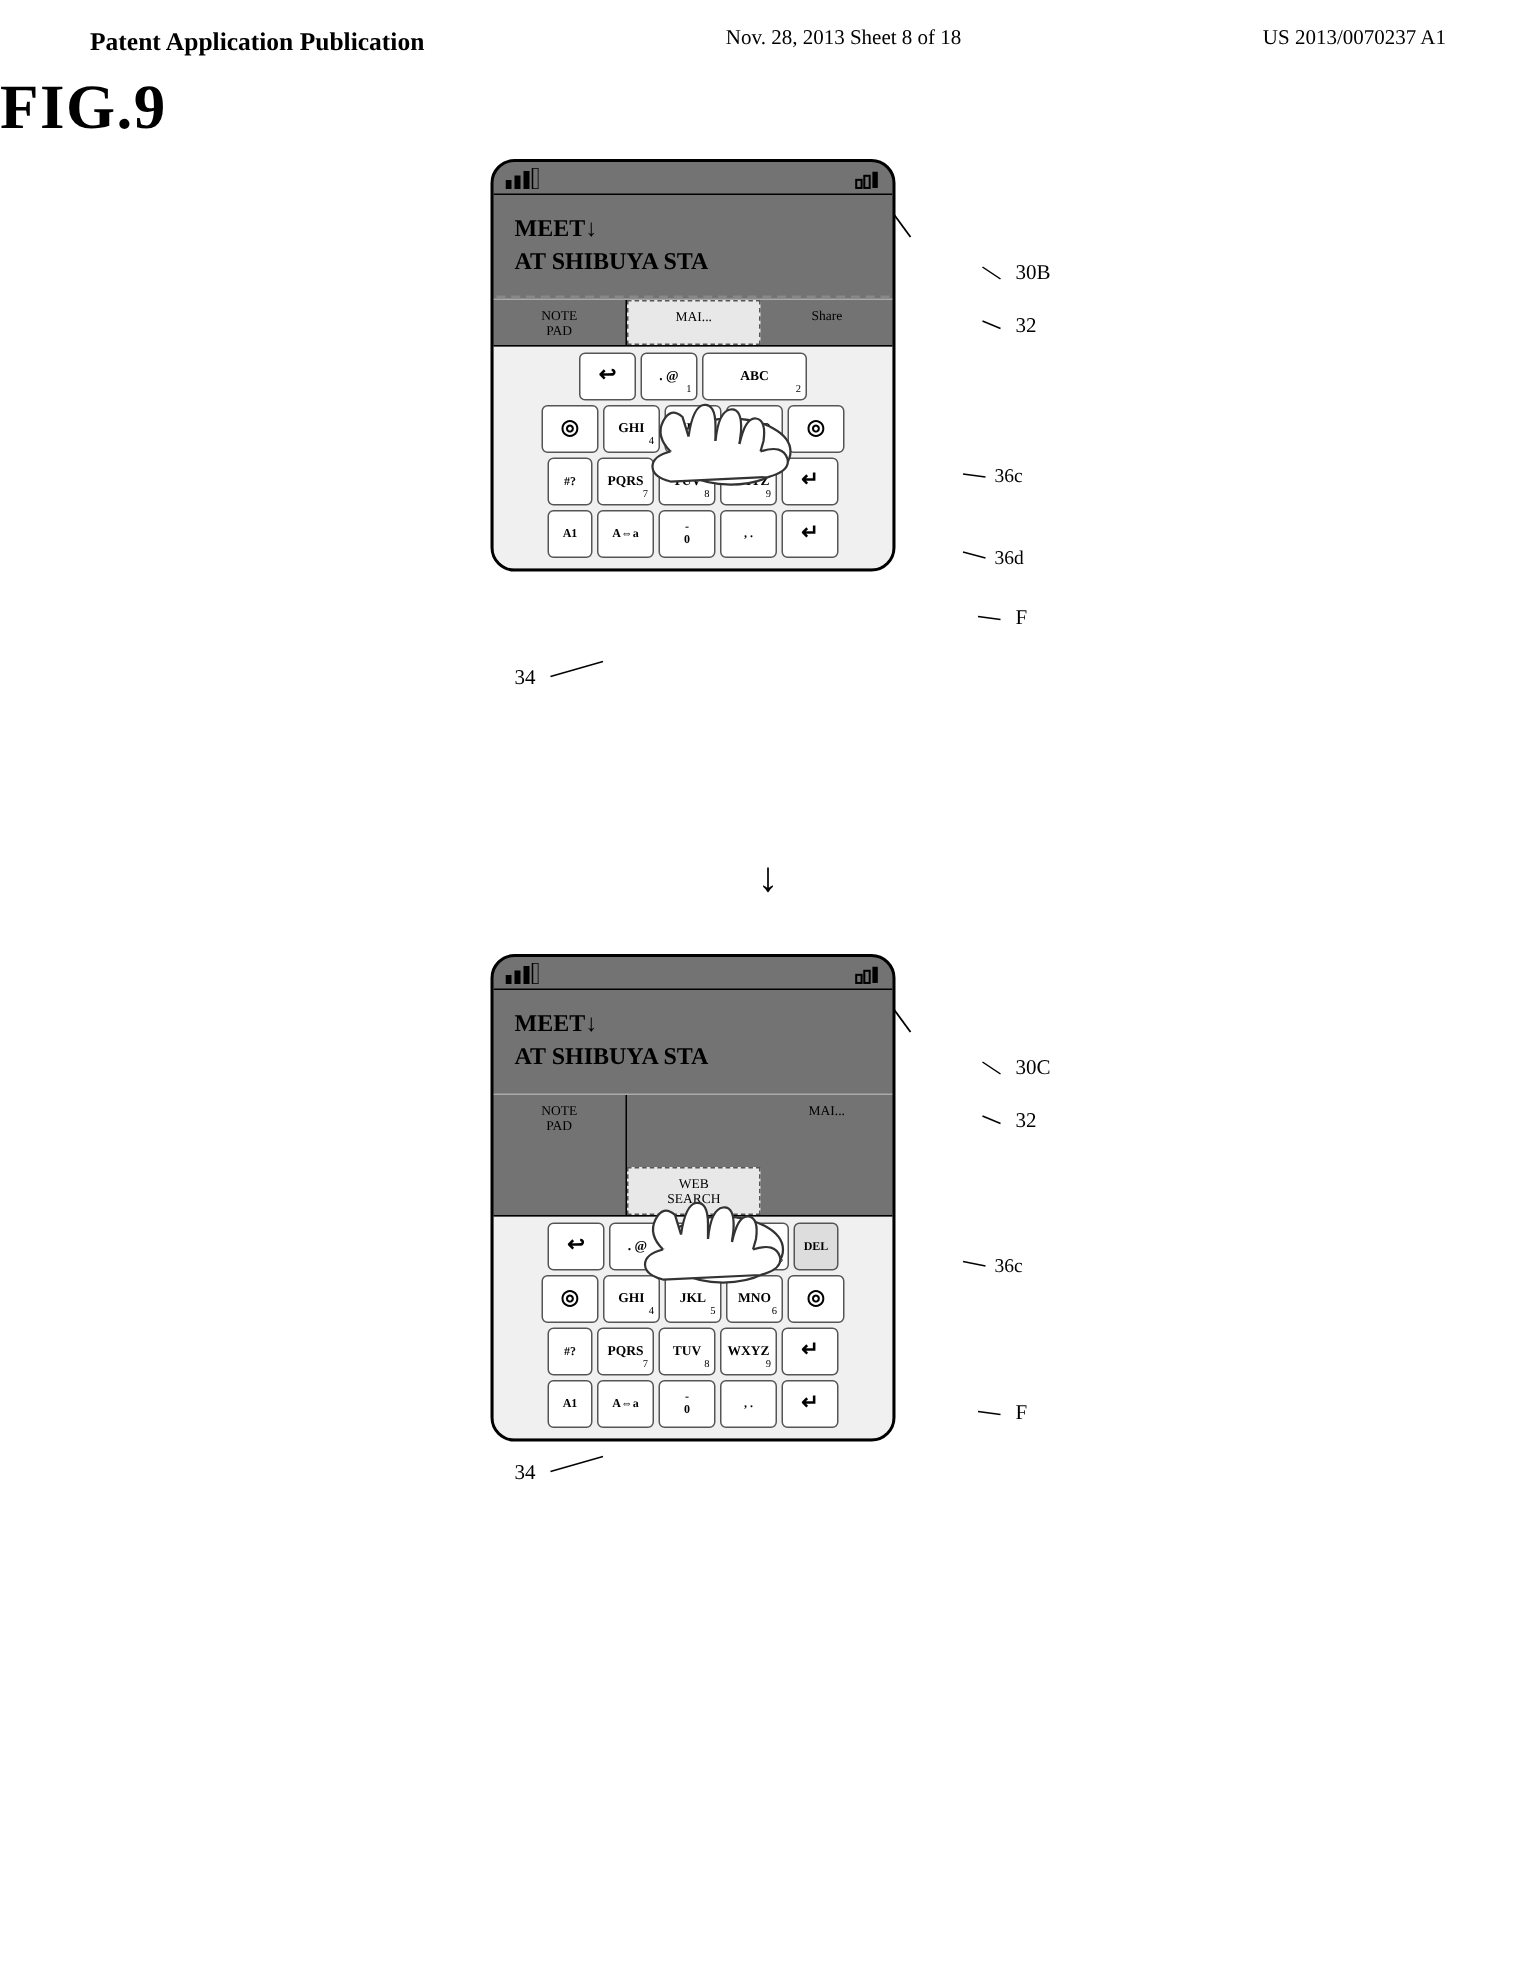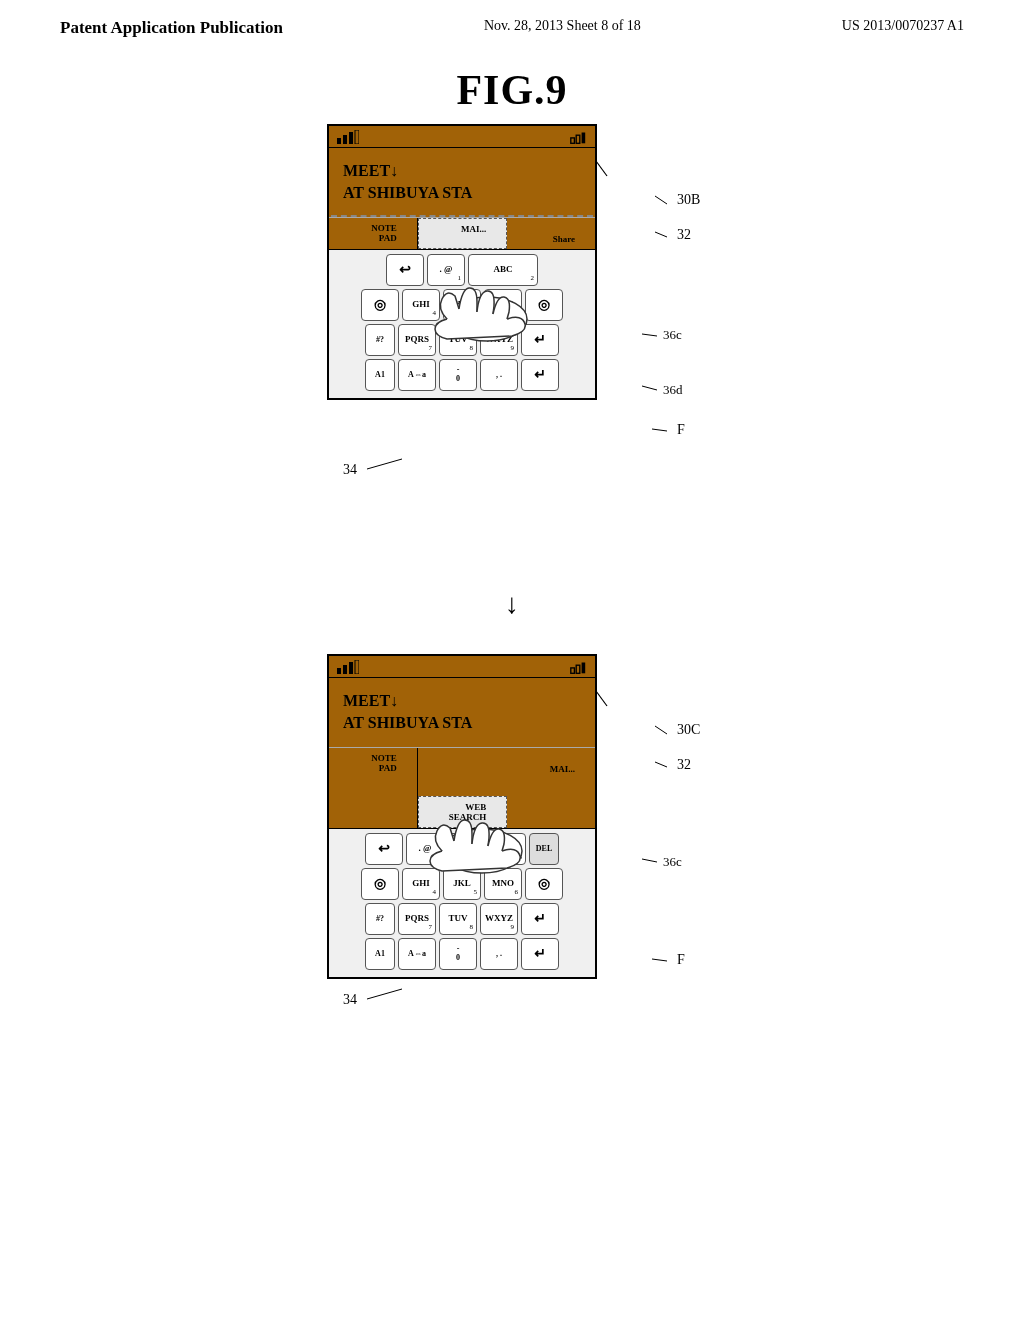--- a/index.html
+++ b/index.html
@@ -14,41 +14,41 @@
 
     .page-header {
       display: flex;
       justify-content: space-between;
       align-items: flex-start;
       padding: 18px 60px 0 60px;
       font-size: 14px;
     }
 
     .fig-title {
-      text-align: center;
+      text-align: left;
       font-size: 42px;
       font-weight: bold;
-      margin-top: 28px;
+      margin-top: 10px;
       letter-spacing: 1px;
     }
 
     .diagram-container {
       display: flex;
       flex-direction: column;
       align-items: center;
       gap: 30px;
       margin-top: 10px;
     }
 
     
     .phone {
       position: relative;
       border: 2.5px solid #000;
-      border-radius: 0;
-      background: #a16207;
+      border-radius: 16px;
+      background: #737373;
       width: 320px;
       margin: 0 auto;
       overflow: hidden;
     }
 
     .phone-status-bar {
       display: flex;
       justify-content: space-between;
       align-items: center;
       padding: 4px 8px;
@@ -85,27 +85,27 @@
     .tab-bar {
       display: flex;
       border-bottom: 1.5px solid #000;
       font-size: 12px;
       font-weight: bold;
       position: relative;
     }
 
     .tab-item {
       flex: 1;
-      text-align: right;
-      padding: 5px 20px;
+      text-align: center;
+      padding: 5px 8px;
       border-right: 1px solid #000;
       font-size: 11px;
-      font-weight: bold;
-    }
-    .tab-item:last-child { border-right: none; margin-top: 11px; }
+      font-weight: normal;
+    }
+    .tab-item:last-child { border-right: none; }
 
     
     .tab-dotted {
       border: 1.5px dashed #555;
       position: relative;
     }
 
     
     .keyboard {
       padding: 4px;

